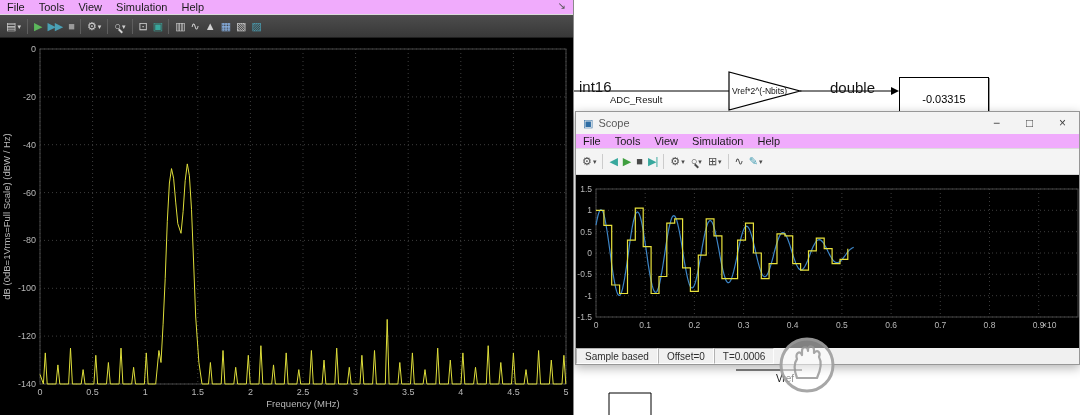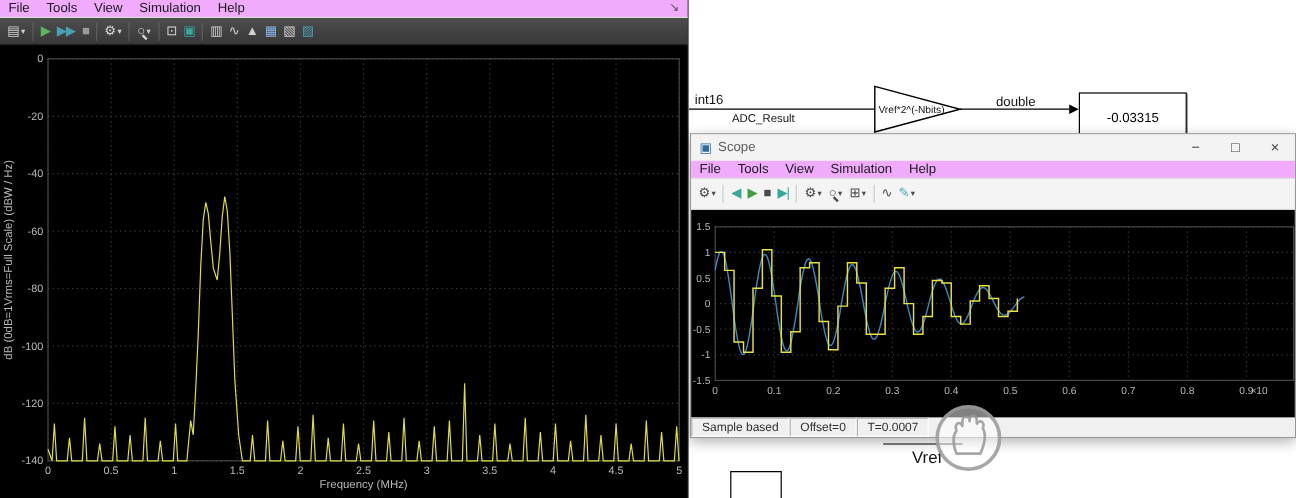--- a/index.html
+++ b/index.html
@@ -3,26 +3,26 @@
 <meta charset="utf-8">
 <style>
   * { margin:0; padding:0; box-sizing:border-box; }
   html,body { width:1080px; height:415px; overflow:hidden; background:#fff;
               font-family:"Liberation Sans", sans-serif; }
   #desktop { position:relative; width:1080px; height:415px; background:#ffffff; }
 
   
   #canvas { position:absolute; left:0; top:0; width:1080px; height:415px; background:#ffffff; }
   #canvas svg { position:absolute; left:0; top:0; }
-  .clabel { position:absolute; font-size:11px; color:#141414; white-space:nowrap; }
+  .clabel { position:absolute; font-size:15px; color:#141414; white-space:nowrap; }
   #lbl-int16  { left:579px; top:78px; }
   #lbl-adc    { left:610px; top:94px; font-size:9.5px; }
   #lbl-gain   { left:732px; top:86px; font-size:8.5px; }
   #lbl-double { left:830px; top:79px; }
-  #lbl-vref   { left:760px; top:373px; font-size:14px; }
+  #lbl-vref   { left:776px; top:373px; font-size:10px; }
   #display-block { position:absolute; left:899px; top:77px; width:90px; height:44px;
                    background:#fff; border:1px solid #000; box-shadow:1px 1px 0 #9a9a9a;
                    display:flex; align-items:center; justify-content:center; font-size:11px; color:#000; }
 
   
   .menubar { height:15px; background:#f0abfc; border-bottom:1px solid #dcdcdc;
              display:flex; align-items:flex-start; font-size:11px; color:#1a1a1a; flex:none; }
   .menu { display:flex; align-items:center; height:100%; }
   .menu-item { padding:0 7px; display:flex; align-items:center; height:100%; cursor:default; }
   .dock-icon { margin-left:auto; padding:0 7px; font-size:10px; color:#555; }
@@ -309,21 +309,21 @@
           <text x="16" y="145.0" class="tick" text-anchor="end">-1.5</text>
           <rect x="20" y="14" width="482" height="128" class="axesframe"></rect>
           <polyline points="20.0,50.0 21.0,44.8 22.0,40.5 23.0,37.3 23.9,35.4 24.9,34.6 25.9,35.1 26.9,36.8 27.9,39.7 28.9,43.7 29.8,48.7 30.8,54.5 31.8,61.0 32.8,67.9 33.8,75.1 34.8,82.4 35.7,89.6 36.7,96.4 37.7,102.6 38.7,108.1 39.7,112.8 40.7,116.4 41.6,118.9 42.6,120.3 43.6,120.4 44.6,119.3 45.6,117.0 46.6,113.6 47.5,109.2 48.5,104.0 49.5,97.9 50.5,91.4 51.5,84.5 52.5,77.4 53.4,70.3 54.4,63.5 55.4,57.2 56.4,51.4 57.4,46.5 58.4,42.5 59.3,39.5 60.3,37.6 61.3,36.9 62.3,37.4 63.3,39.0 64.3,41.8 65.2,45.5 66.2,50.2 67.2,55.7 68.2,61.8 69.2,68.3 70.2,75.1 71.2,81.9 72.1,88.6 73.1,94.9 74.1,100.7 75.1,105.9 76.1,110.2 77.1,113.6 78.0,115.9 79.0,117.2 80.0,117.3 81.0,116.3 82.0,114.1 83.0,111.0 83.9,107.0 84.9,102.1 85.9,96.6 86.9,90.5 87.9,84.2 88.9,77.7 89.8,71.2 90.8,65.0 91.8,59.2 92.8,53.9 93.8,49.4 94.8,45.8 95.7,43.0 96.7,41.3 97.7,40.7 98.7,41.1 99.7,42.6 100.7,45.1 101.6,48.5 102.6,52.8 103.6,57.7 104.6,63.2 105.6,69.0 106.6,75.1 107.5,81.3 108.5,87.3 109.5,92.9 110.5,98.2 111.5,102.8 112.5,106.6 113.4,109.6 114.4,111.7 115.4,112.8 116.4,112.9 117.4,112.0 118.4,110.2 119.4,107.4 120.3,103.8 121.3,99.5 122.3,94.6 123.3,89.2 124.3,83.6 125.3,77.9 126.2,72.2 127.2,66.8 128.2,61.7 129.2,57.1 130.2,53.1 131.2,49.9 132.1,47.6 133.1,46.1 134.1,45.5 135.1,45.9 136.1,47.2 137.1,49.4 138.0,52.3 139.0,56.0 140.0,60.3 141.0,65.0 142.0,70.1 143.0,75.3 143.9,80.6 144.9,85.8 145.9,90.6 146.9,95.1 147.9,99.0 148.9,102.3 149.8,104.9 150.8,106.7 151.8,107.6 152.8,107.7 153.8,106.9 154.8,105.3 155.7,102.9 156.7,99.9 157.7,96.2 158.7,92.1 159.7,87.6 160.7,82.9 161.6,78.1 162.6,73.4 163.6,68.8 164.6,64.5 165.6,60.7 166.6,57.4 167.6,54.8 168.5,52.8 169.5,51.6 170.5,51.2 171.5,51.5 172.5,52.6 173.5,54.4 174.4,56.9 175.4,59.9 176.4,63.4 177.4,67.3 178.4,71.4 179.4,75.7 180.3,80.0 181.3,84.1 182.3,88.1 183.3,91.7 184.3,94.8 185.3,97.4 186.2,99.5 187.2,100.9 188.2,101.6 189.2,101.6 190.2,101.0 191.2,99.7 192.1,97.8 193.1,95.4 194.1,92.5 195.1,89.2 196.1,85.7 197.1,82.0 198.0,78.2 199.0,74.5 200.0,71.0 201.0,67.7 202.0,64.8 203.0,62.3 203.9,60.3 204.9,58.8 205.9,57.9 206.9,57.6 207.9,57.9 208.9,58.7 209.8,60.1 210.8,62.0 211.8,64.3 212.8,67.0 213.8,69.9 214.8,73.0 215.8,76.2 216.7,79.3 217.7,82.4 218.7,85.3 219.7,87.9 220.7,90.2 221.7,92.0 222.6,93.5 223.6,94.4 224.6,94.9 225.6,94.9 226.6,94.4 227.6,93.4 228.5,92.0 229.5,90.3 230.5,88.2 231.5,85.9 232.5,83.4 233.5,80.8 234.4,78.2 235.4,75.7 236.4,73.3 237.4,71.1 238.4,69.2 239.4,67.5 240.3,66.2 241.3,65.3 242.3,64.8 243.3,64.6 244.3,64.9 245.3,65.5 246.2,66.5 247.2,67.7 248.2,69.3 249.2,71.0 250.2,72.9 251.2,74.8 252.1,76.8 253.1,78.7 254.1,80.6 255.1,82.3 256.1,83.8 257.1,85.1 258.0,86.2 259.0,87.0 260.0,87.4 261.0,87.6 262.0,87.5 263.0,87.1 264.0,86.5 264.9,85.7 265.9,84.6 266.9,83.5 267.9,82.2 268.9,80.9 269.9,79.5 270.8,78.2 271.8,76.9 272.8,75.8 273.8,74.7 274.8,73.9 275.8,73.2 276.7,72.7 277.7,72.4" fill="none" stroke="#3d85c6" stroke-width="1.2"></polyline>
           <polyline points="20.0,35.3 27.9,35.3 27.9,50.3 35.7,50.3 35.7,110.0 43.6,110.0 43.6,118.5 51.5,118.5 51.5,65.2 59.3,65.2 59.3,33.2 67.2,33.2 67.2,71.6 75.1,71.6 75.1,118.5 83.0,118.5 83.0,101.5 90.8,101.5 90.8,48.1 98.7,48.1 98.7,43.9 106.6,43.9 106.6,92.9 114.4,92.9 114.4,116.4 122.3,116.4 122.3,80.1 130.2,80.1 130.2,43.9 138.0,43.9 138.0,60.9 145.9,60.9 145.9,103.6 153.8,103.6 153.8,103.6 161.6,103.6 161.6,65.2 169.5,65.2 169.5,48.1 177.4,48.1 177.4,78.0 185.3,78.0 185.3,103.6 193.1,103.6 193.1,88.7 201.0,88.7 201.0,58.8 208.9,58.8 208.9,60.9 216.7,60.9 216.7,88.7 224.6,88.7 224.6,95.1 232.5,95.1 232.5,75.9 240.3,75.9 240.3,63.1 248.2,63.1 248.2,73.7 256.1,73.7 256.1,88.7 264.0,88.7 264.0,84.4 271.8,84.4 271.8,73.7" fill="none" stroke="#e8e23c" stroke-width="1.2"></polyline>
           <text x="466" y="153" class="tick" text-anchor="start">×10</text>
         </svg>
     </div>
     <div class="statusbar">
       <span class="status-cell">Sample based</span>
       <span class="status-cell">Offset=0</span>
-      <span class="status-cell">T=0.0007</span>
+      <span class="status-cell">T=0.0006</span>
     </div>
   </div>
 
   <div id="watermark">
     <svg width="58" height="58" viewBox="0 0 58 58">
       <circle cx="29" cy="29" r="26" fill="#ffffff" fill-opacity="0.55" stroke="#a0a0a0" stroke-width="3"></circle>
       <path d="M19 42 C16 34 16 27 19 23 C17 17 22 14 24 19 L24 15 C24 10 30 10 30 15 L30 13 C31 9 36 10 36 14 L36 17 C39 13 43 16 41 21 C44 26 43 33 39 42 Z" fill="none" stroke="#a0a0a0" stroke-width="2.2" stroke-linejoin="round"></path>
     </svg>
   </div>
 

